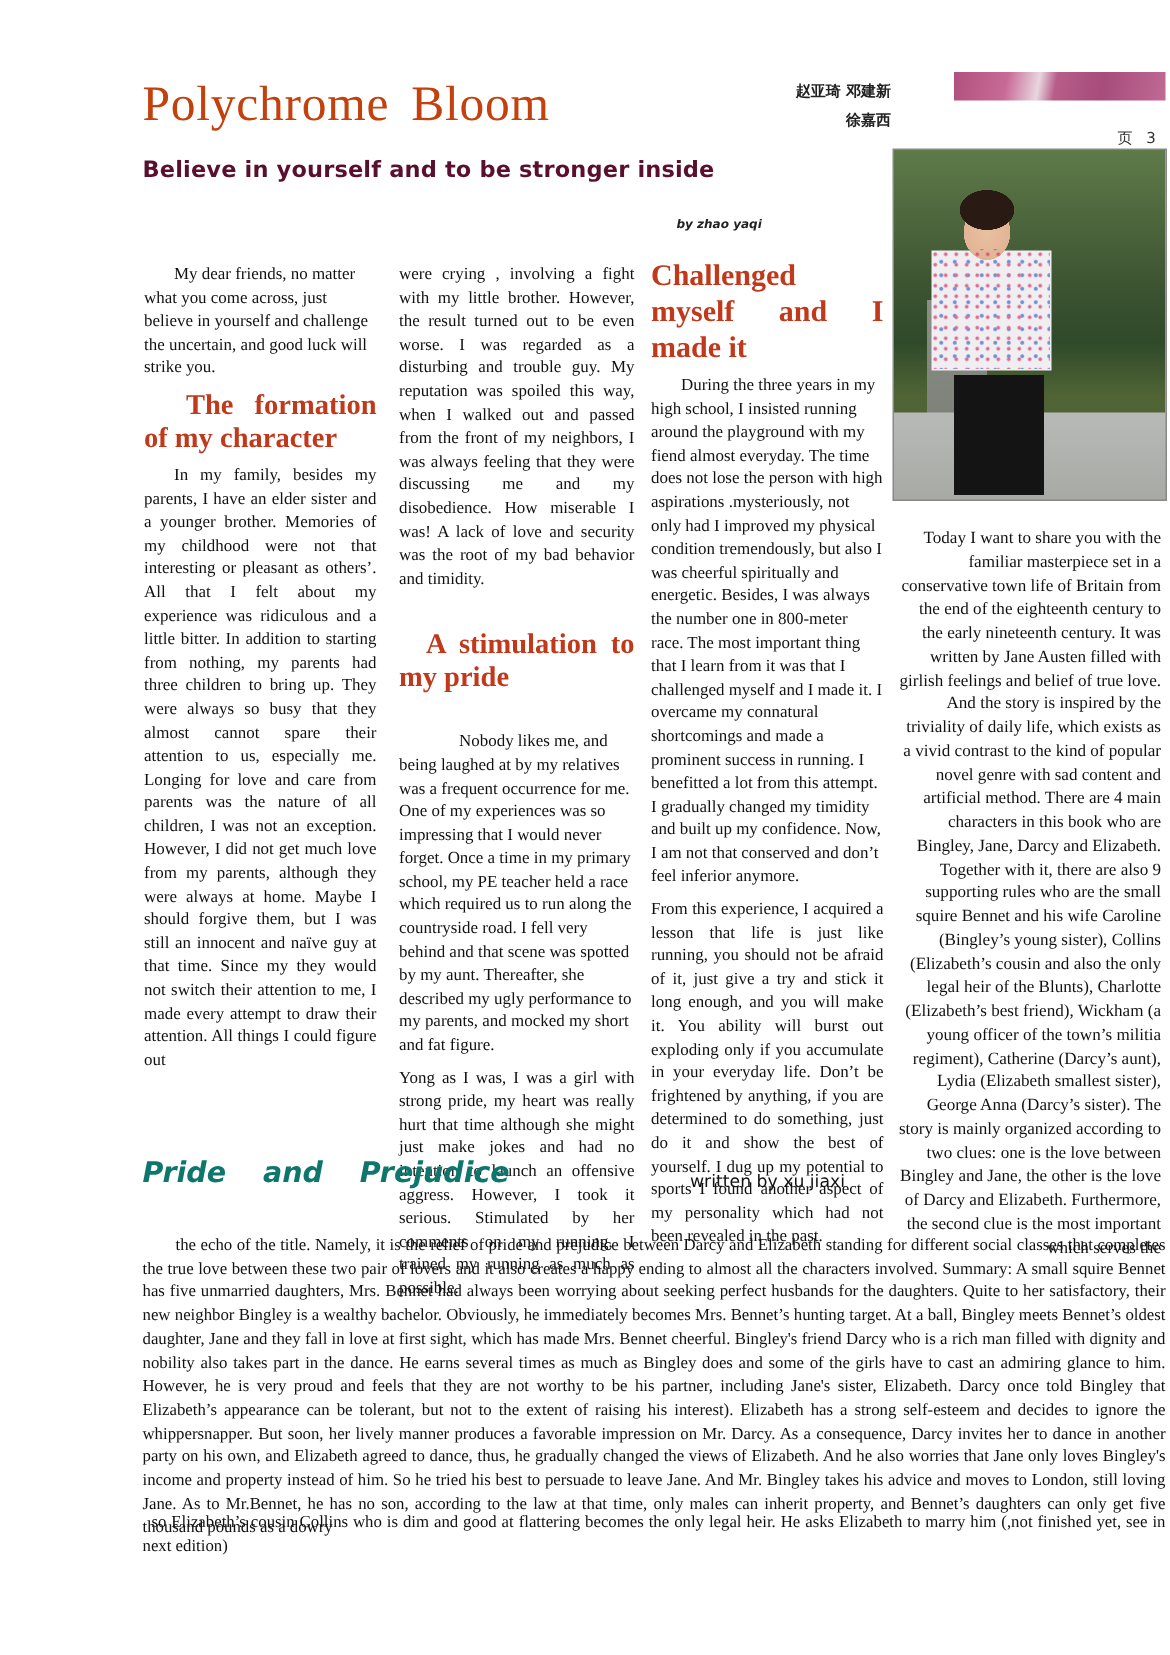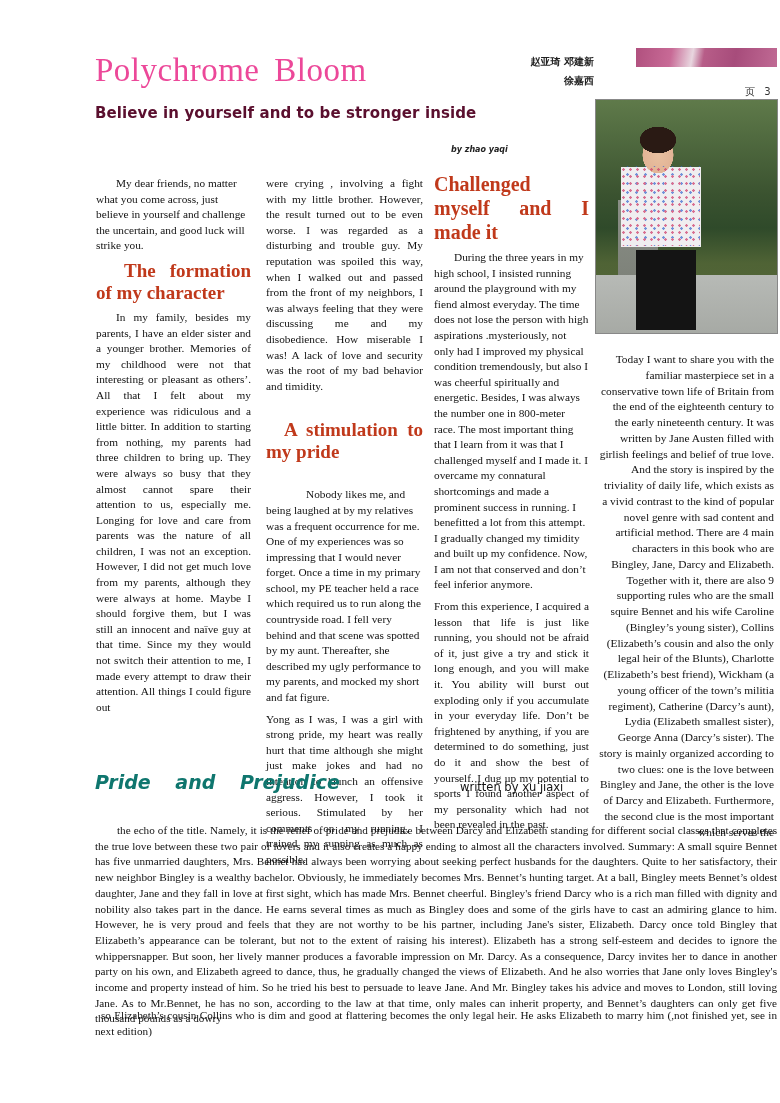--- a/index.html
+++ b/index.html
@@ -2,21 +2,21 @@
 <html><head>
   <meta charset="utf-8">
   <style>
     * { margin: 0; padding: 0; box-sizing: border-box; }
     html, body { width: 780px; height: 1103px; background: #ffffff; overflow: hidden; }
     body { position: relative; font-family: "Liberation Serif", serif; color: #111; }
 
     .masthead-title {
       position: absolute; left: 95px; top: 52px;
       font-family: "Liberation Serif", serif; font-size: 33px;
-      color: #ec4899; letter-spacing: 0.5px; word-spacing: 6px;
+      color: #c2410c; letter-spacing: 0.5px; word-spacing: 6px;
     }
     .authors {
       position: absolute; left: 500px; top: 52px; width: 94px;
       font-family: "DejaVu Sans", sans-serif; font-size: 10px; color: #222;
       text-align: right; line-height: 19px; font-weight: bold;
     }
     .banner-strip {
       position: absolute; left: 636px; top: 48px; width: 141px; height: 19px;
       background: linear-gradient(100deg, #b0507e 0%, #c86a96 25%, #e8d6df 40%, #b75d88 48%, #a74c7b 70%, #c06a94 100%);
     }

